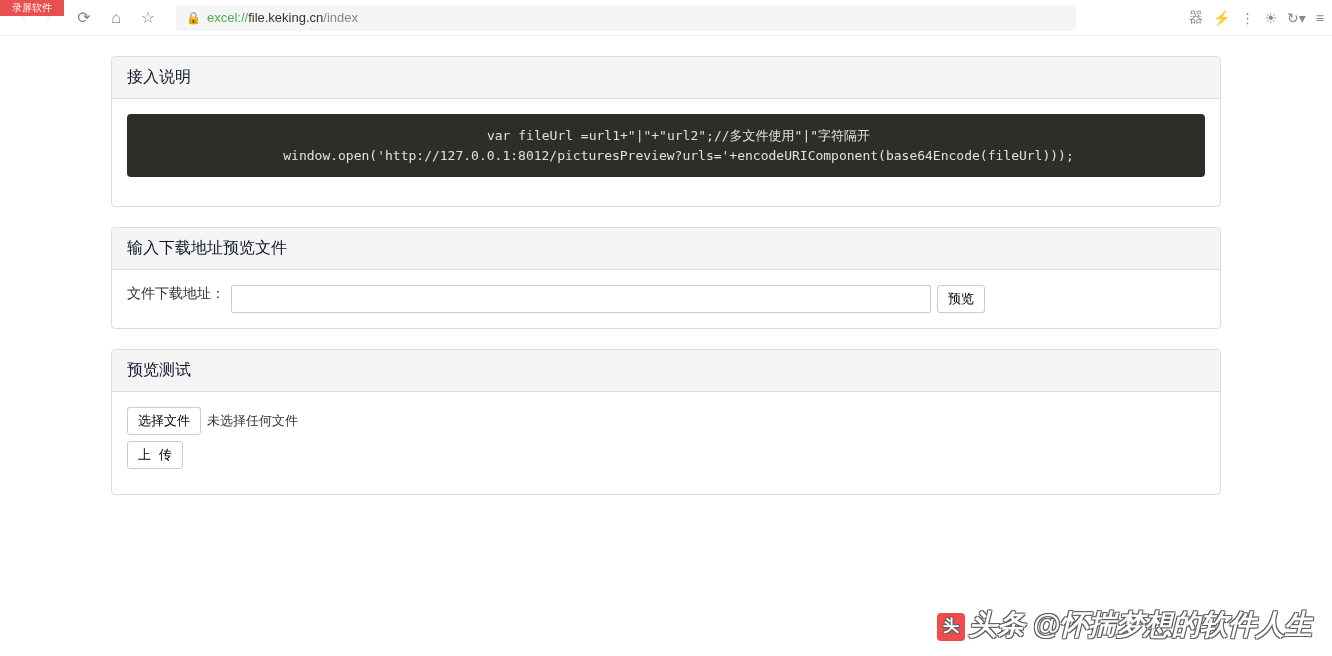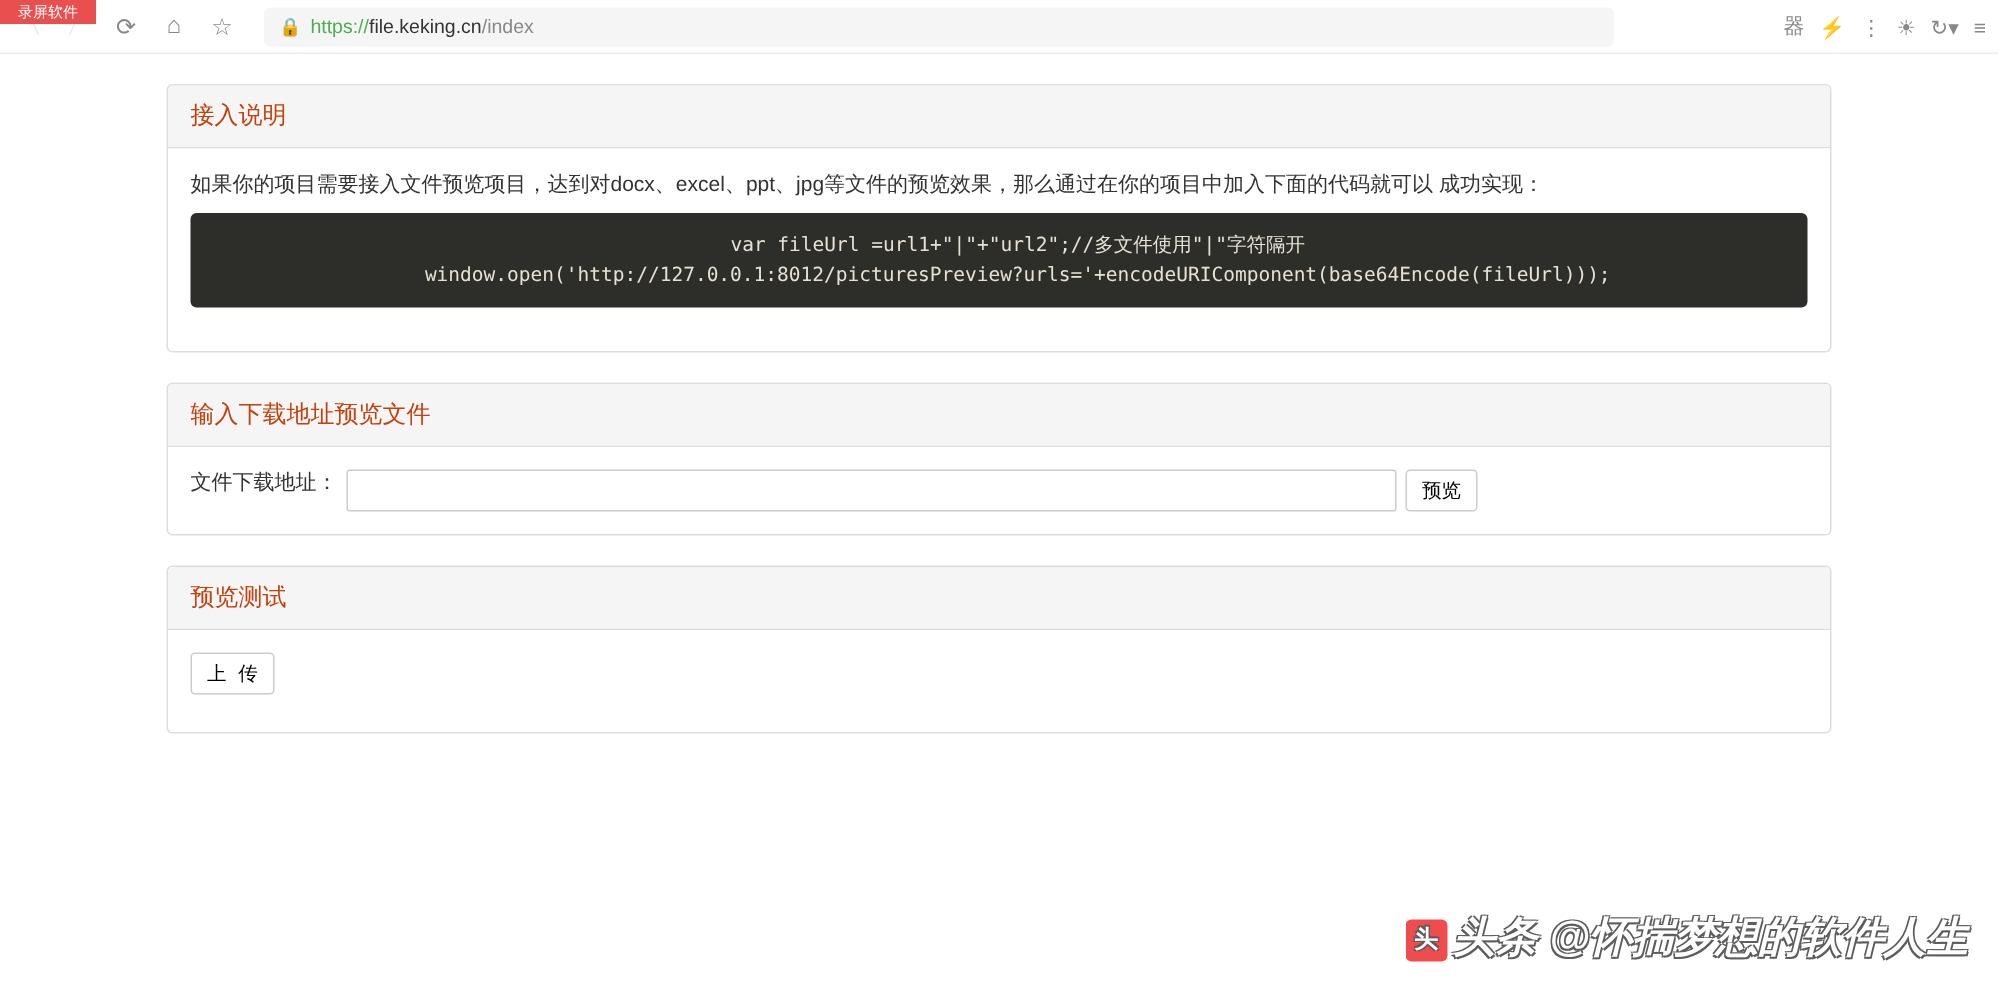--- a/index.html
+++ b/index.html
@@ -70,21 +70,21 @@
       border: 1px solid #ddd;
       border-radius: 4px;
       margin-bottom: 20px;
       background: #fff;
     }
     .panel-heading {
       background: #f5f5f5;
       border-bottom: 1px solid #ddd;
       padding: 10px 15px;
       font-size: 16px;
-      color: #c2410c;
+      color: #0f172a;
       border-radius: 4px 4px 0 0;
     }
     .panel-body {
       padding: 15px;
     }
     .intro-text {
       font-size: 14px;
       margin-bottom: 10px;
       color: #333;
     }
@@ -162,58 +162,61 @@
 
 <div class="browser-toolbar">
   <div class="tb-icon disabled">〈</div>
   <div class="tb-icon disabled">〉</div>
   <div class="tb-icon">⟳</div>
   <div class="tb-icon">⌂</div>
   <div class="tb-icon">☆</div>
   <div class="addr-bar">
     <span class="lock-icon">🔒</span>
     <span class="url-text">
-      <span class="url-proto">https://</span><span>file.keking.cn</span><span class="url-path">/index</span>
+      <span class="url-proto">excel://</span><span>file.keking.cn</span><span class="url-path">/index</span>
     </span>
   </div>
   <div class="right-icons">
     <span>器</span>
     <span class="bolt">⚡</span>
     <span>⋮</span>
     <span>☀</span>
     <span>↻▾</span>
     <span>≡</span>
   </div>
 </div>
 
 <div class="container">
 
   <div class="panel">
     <div class="panel-heading">接入说明</div>
     <div class="panel-body">
-      <p class="intro-text">如果你的项目需要接入文件预览项目，达到对docx、excel、ppt、jpg等文件的预览效果，那么通过在你的项目中加入下面的代码就可以 成功实现：</p>
       <pre class="code">var fileUrl =url1+"|"+"url2";//多文件使用"|"字符隔开
 window.open('http://127.0.0.1:8012/picturesPreview?urls='+encodeURIComponent(base64Encode(fileUrl)));</pre>
     </div>
   </div>
 
   <div class="panel">
     <div class="panel-heading">输入下载地址预览文件</div>
     <div class="panel-body">
       <div class="form-row">
         <span class="form-label">文件下载地址：</span>
         <input type="text" class="form-input" style="">
         <button class="btn">预览</button>
       </div>
     </div>
   </div>
 
   <div class="panel">
     <div class="panel-heading">预览测试</div>
     <div class="panel-body">
+      <div class="file-row">
+        <button class="btn">选择文件</button>
+        <span class="no-file">未选择任何文件</span>
+      </div>
       <div class="upload-btn">
         <button class="btn">上 传</button>
       </div>
 
     </div>
   </div>
 </div>
 
 <div class="watermark">
   <span class="wm-logo">头</span><span>头条 @怀揣梦想的软件人生</span>

